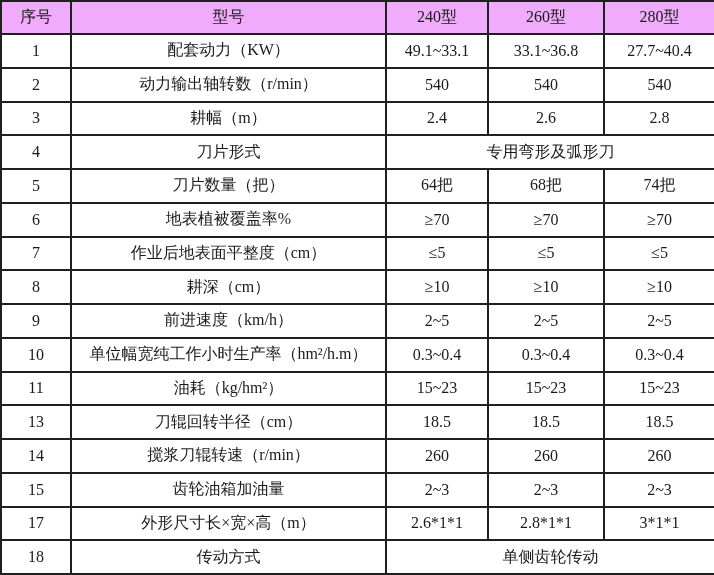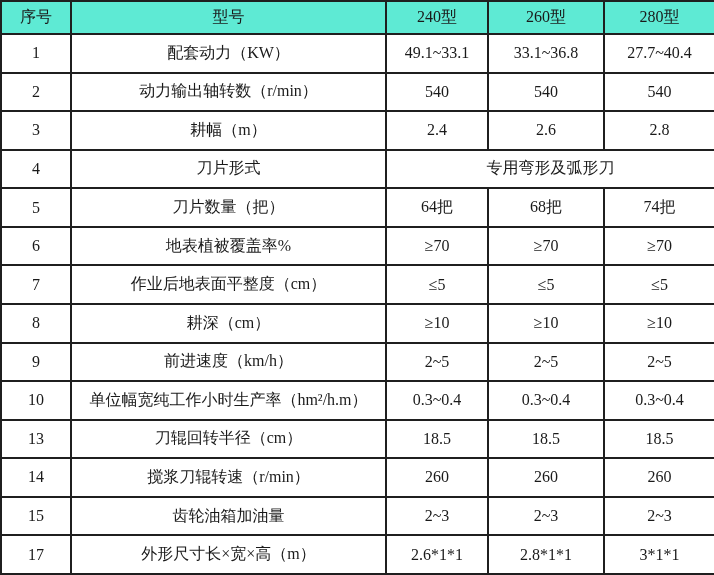--- a/index.html
+++ b/index.html
@@ -15,21 +15,21 @@
   }
   table.spec td, table.spec th {
     border:2px solid #1f1f1f;
     text-align:center;
     vertical-align:middle;
     padding:0 2px;
     overflow:hidden;
     white-space:nowrap;
     font-weight:normal;
   }
-  tr.hdr { height:33px; background:#5eead4; }
+  tr.hdr { height:33px; background:#f0abfc; }
   tr.row { height:30px; background:#ffffff; }
   col.c-no    { width:70px; }
   col.c-label { width:315px; }
   col.c-v1    { width:102px; }
   col.c-v2    { width:116px; }
   col.c-v3    { width:111px; }
 </style>
 </head>
 <body>
 
@@ -113,20 +113,27 @@
       <td>2~5</td>
     </tr>
     <tr class="row">
       <td>10</td>
       <td>单位幅宽纯工作小时生产率（hm²/h.m）</td>
       <td>0.3~0.4</td>
       <td>0.3~0.4</td>
       <td>0.3~0.4</td>
     </tr>
     <tr class="row">
+      <td>11</td>
+      <td>油耗（kg/hm²）</td>
+      <td>15~23</td>
+      <td>15~23</td>
+      <td>15~23</td>
+    </tr>
+    <tr class="row">
       <td>13</td>
       <td>刀辊回转半径（cm）</td>
       <td>18.5</td>
       <td>18.5</td>
       <td>18.5</td>
     </tr>
     <tr class="row">
       <td>14</td>
       <td>搅浆刀辊转速（r/min）</td>
       <td>260</td>
@@ -140,14 +147,19 @@
       <td>2~3</td>
       <td>2~3</td>
     </tr>
     <tr class="row">
       <td>17</td>
       <td>外形尺寸长×宽×高（m）</td>
       <td>2.6*1*1</td>
       <td>2.8*1*1</td>
       <td>3*1*1</td>
     </tr>
+    <tr class="row">
+      <td>18</td>
+      <td>传动方式</td>
+      <td colspan="3">单侧齿轮传动</td>
+    </tr>
   </tbody>
 </table>
 
 </body></html>

